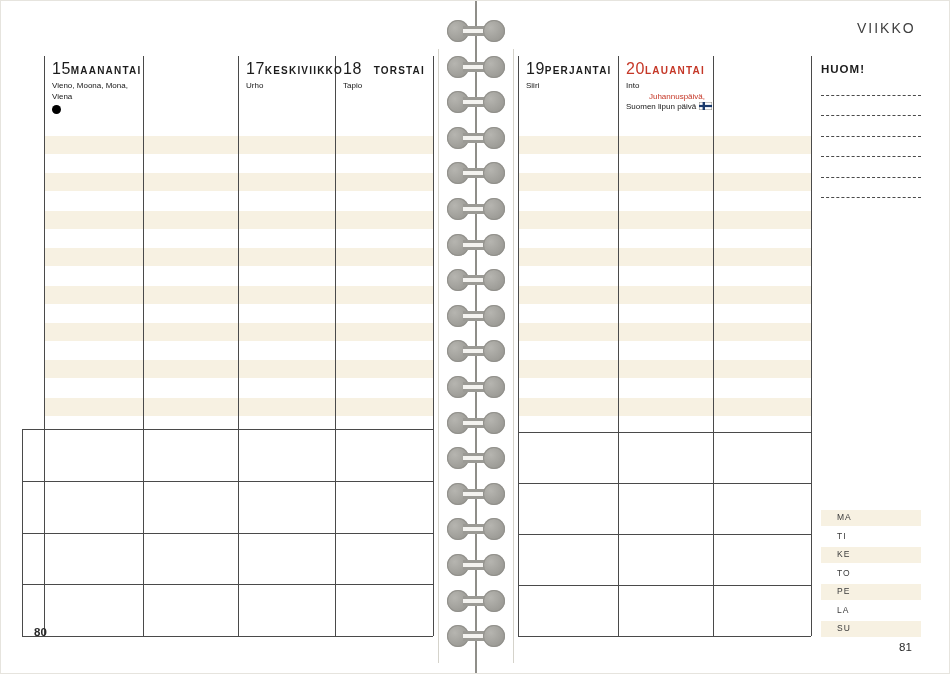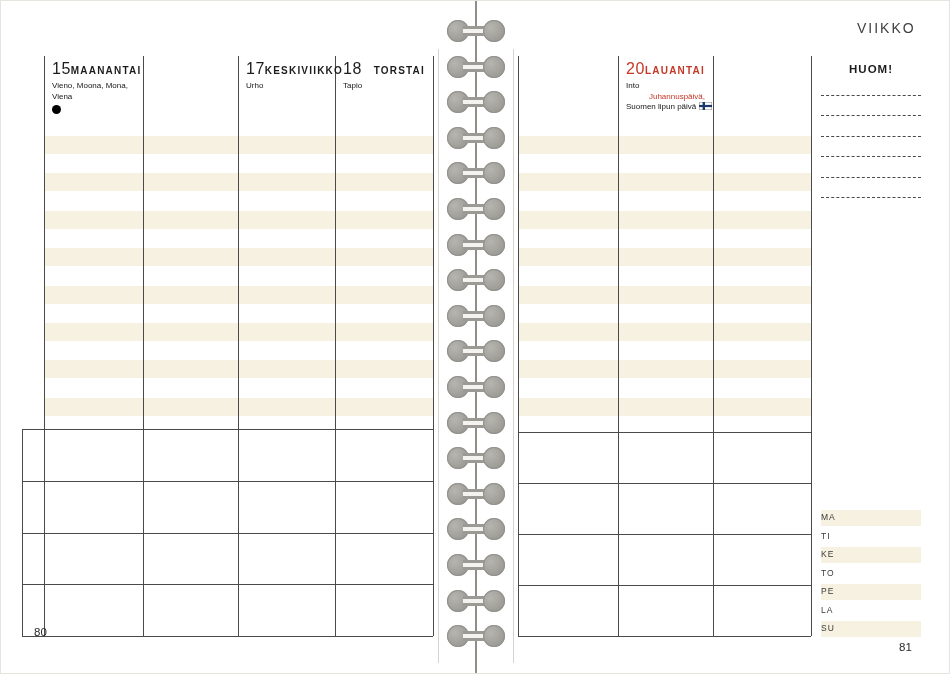--- a/index.html
+++ b/index.html
@@ -50,35 +50,35 @@
   .coil{position:relative;width:58px;height:22px;}
   .coil-c{position:absolute;top:0;width:22px;height:22px;border-radius:50%;
     background:radial-gradient(circle at 35% 35%, #b6b5b0, #9b9a95 72%);
     box-shadow:inset 0 0 0 1px #92918c;}
   .coil-c.l{left:0;}
   .coil-c.r{right:0;}
   .coil-bar{position:absolute;left:16px;right:16px;top:6px;height:10px;
     background:linear-gradient(to bottom,#9b9a95 0 3px,#f4f3f0 3px 7px,#9b9a95 7px 10px);}
 
   
-  .panel-title{font-size:11.5px;font-weight:700;letter-spacing:1px;color:#1c1c1c;text-align:center;}
+  .panel-title{font-size:11.5px;font-weight:700;letter-spacing:1px;color:#1c1c1c;text-align:left;}
   .huom{position:absolute;left:820px;top:62px;width:100px;z-index:3;}
   .dash{height:0;border-top:1.5px dashed #4a4a4a;margin-top:19.5px;}
   .dash:first-of-type{margin-top:24px;}
   .muista{position:absolute;left:820px;top:225px;width:100px;z-index:3;}
   .checklist{margin-top:13px;}
   .checkbox{width:14px;height:14px;border:1px solid #8d8c85;border-radius:4px;background:#f6f0df;margin-bottom:5px;}
 
   .weekday-list{position:absolute;left:820px;top:509px;width:100px;z-index:3;}
-  .weekday-row{height:15.5px;line-height:15.5px;margin-bottom:3px;padding-left:0;
+  .weekday-row{height:15.5px;line-height:15.5px;margin-bottom:3px;padding-left:16px;
     font-size:8.5px;letter-spacing:1px;color:#3a3a3a;}
   .weekday-row.cream{background:var(--cream);}
 
   .page-num{position:absolute;font-size:11.5px;color:#2a2a2a;z-index:3;}
-  .page-num-left{left:33px;top:625px;}
+  .page-num-left{left:33px;top:625px;font-weight:bold;}
   .page-num-right{left:898px;top:640px;text-align:center;}
 </style>
 </head>
 <body>
 
 <div class="sheet">
 
   <div class="week-block">
     <span class="week-label">VIIKKO</span>
     <span class="week-badge">25</span>
@@ -241,20 +241,27 @@
     <div class="day-names">Urho</div>
   </div>
   <div class="day-cell" style="left:334px;width:98px;">
     <div class="day-head">
       <span class="day-num">18</span>
       <span class="day-label">TORSTAI</span>
     </div>
     <div class="day-names">Tapio</div>
   </div>
 
+  <div class="day-cell" style="left:517px;width:100px;">
+    <div class="day-head">
+      <span class="day-num">19</span>
+      <span class="day-label">PERJANTAI</span>
+    </div>
+    <div class="day-names">Siiri</div>
+  </div>
   <div class="day-cell red-day" style="left:617px;width:95px;">
     <div class="day-head">
       <span class="day-num">20</span>
       <span class="day-label">LAUANTAI</span>
     </div>
     <div class="day-names">
       <div>Into</div>
       <div class="holiday">Juhannuspäivä,</div>
       <div class="flagline"><span>Suomen lipun päivä</span><svg class="flag" width="13" height="8" viewBox="0 0 13 8">
             <rect x="0.25" y="0.25" width="12.5" height="7.5" fill="#ffffff" stroke="#8a8a85" stroke-width="0.5"></rect>

